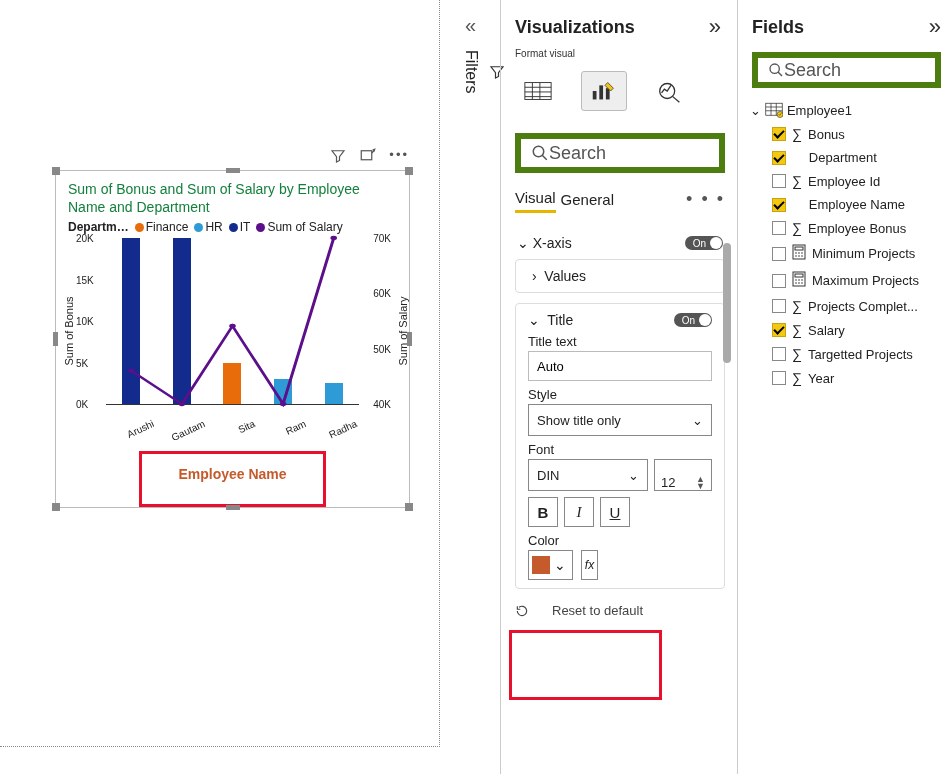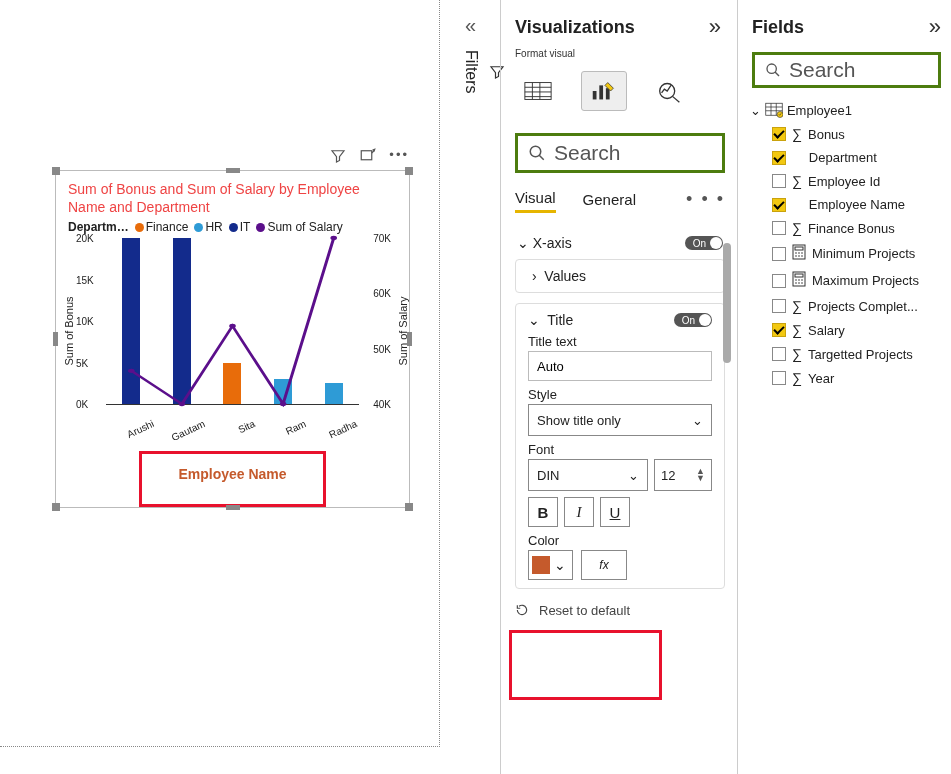--- a/index.html
+++ b/index.html
@@ -41,21 +41,21 @@
   .handle.ml { top:calc(50% - 7px); left:-3px; width:5px; height:14px; }
   .handle.mr { top:calc(50% - 7px); right:-3px; width:5px; height:14px; }
 
   .visual-toolbar {
     position:absolute; top:-24px; right:0;
     display:flex; gap:12px;
     color:#555;
   }
   .visual-toolbar svg { width:18px; height:18px; }
 
-  .chart-title { font-size:14px; color:#ef4444; padding:10px 12px 2px 12px; line-height:1.25; }
+  .chart-title { font-size:14px; color:#15803d; padding:10px 12px 2px 12px; line-height:1.25; }
   .legend { font-size:12px; padding:2px 12px 4px 12px; display:flex; flex-wrap:wrap; align-items:center; gap:6px; }
   .legend .lbl { font-weight:bold; }
   .legend .swatch { display:inline-block; width:9px; height:9px; border-radius:50%; margin-right:2px; vertical-align:middle; }
   .plot {
     position: relative;
     margin: 0 12px;
     height: 185px;
   }
   .y-left-label { position:absolute; left:-34px; top:50%; transform:translateY(-50%) rotate(-90deg); font-size:11px; }
   .y-right-label { position:absolute; right:-40px; top:50%; transform:translateY(-50%) rotate(-90deg); font-size:11px; }
@@ -107,24 +107,24 @@
   .mode-icons .mi { width:46px; height:40px; display:flex; align-items:center; justify-content:center; }
   .mode-icons .mi.active { background:#eee; border:1px solid #bbb; border-radius:3px; }
   .mode-icons svg { width:30px; height:26px; }
 
   .viz-scroll { position:absolute; top:125px; bottom:0; left:0; right:0; padding:8px 10px 10px 14px; overflow:hidden; }
   .scrollbar { position:absolute; top:243px; right:4px; width:8px; height:370px; }
   .scrollbar .thumb { position:absolute; top:0; width:8px; height:120px; background:#aaa; border-radius:4px; }
 
   .search-box {
     display:flex; align-items:center;
-    border:3px solid #4d7c0f; height:40px; padding:0 10px;
-    font-size:21px; color:#555; gap:8px; margin-bottom:12px;
-  }
-  .tabs { display:flex; gap:27px; font-size:15px; align-items:center; margin-bottom:14px;}
+    border:6px solid #4d7c0f; height:40px; padding:0 10px;
+    font-size:18px; color:#555; gap:0; margin-bottom:12px;
+  }
+  .tabs { display:flex; gap:5px; font-size:15px; align-items:center; margin-bottom:14px;}
   .tabs .tab { padding:4px 0; }
   .tabs .tab.active { border-bottom:3px solid #E6B500; }
   .tabs .more { margin-left:auto; font-size:18px; letter-spacing:2px; color:#555; }
 
   .group-row {
     display:flex; justify-content:space-between; align-items:center;
     padding:8px 2px; font-size:14px;
   }
   .group-row .label { display:flex; align-items:center; gap:4px; }
   .toggle {
@@ -137,29 +137,29 @@
     border:1px solid #ddd; border-radius:4px;
     padding:8px 12px; margin-bottom:10px; font-size:14px;
   }
   .subgroup .head { display:flex; justify-content:space-between; align-items:center; margin-bottom:0; }
   .subgroup.open .head { margin-bottom:6px;text-align:center; }
   .field-label { font-size:13px; margin:6px 0 2px; }
   .textinput { border:1px solid #bbb; height:30px; padding:0 8px; font-size:13px; width:100%; }
   .selectbox { border:1px solid #888; height:32px; padding:0 8px; font-size:13px; display:flex; align-items:center; justify-content:space-between; width:100%; }
   .font-row { display:flex; gap:6px; }
   .font-row .selectbox { flex:1; }
-  .num-stepper { border:1px solid #888; width:58px; height:32px; display:flex; align-items:center; padding:0 6px; justify-content:space-between; font-size:13px; }
+  .num-stepper { border:1px solid #888; width:58px; height:32px; display:flex; align-items:flex-end; padding:0 6px; justify-content:space-between; font-size:13px; }
   .num-stepper .arrows { display:flex; flex-direction:column; line-height:7px; font-size:9px; color:#555;}
   .biugroup { display:flex; gap:6px; margin-top:6px;}
   .biubtn { width:30px; height:30px; border:1px solid #888; display:flex; align-items:center; justify-content:center; font-size:15px; }
   .color-row { display:flex; gap:8px; align-items:center; }
   .color-swatch { width:45px; height:30px; border:1px solid #888; display:flex; align-items:center; padding:3px; gap:4px; }
   .color-swatch .sw { width:18px; height:18px; background:#C55A2C; }
-  .fx-btn { width:46px; height:30px; border:1px solid #888; display:flex; align-items:center; justify-content:center; font-style:italic; font-size:12px;}
-  .reset-row { display:flex; align-items:flex-start; gap:10px; font-size:13px; color:#444; margin-top:14px;}
+  .fx-btn { width:17px; height:30px; border:1px solid #888; display:flex; align-items:center; justify-content:center; font-style:italic; font-size:12px;}
+  .reset-row { display:flex; align-items:flex-end; gap:23px; font-size:13px; color:#444; margin-top:14px;}
   .reset-row svg { width:14px; height:14px; }
 
   .color-red-box { position:absolute; left:509px; top:630px; width:153px; height:70px; }
 
   .fields-pane {
     position:absolute; left:737px; top:0; width:214px; height:774px;
     border-left:1px solid #ccc;
   }
   .fields-pane .pane-header { padding:14px 10px 8px 14px; }
   .fields-pane .search-box { margin:4px 10px 10px 14px; height:36px; }
@@ -450,21 +450,21 @@
         <span>Employee Id</span>
       </div>
       <div class="field-row">
         <span class="cb checked"></span>
         <span>&nbsp;&nbsp;&nbsp;</span>
         <span>Employee Name</span>
       </div>
       <div class="field-row">
         <span class="cb"></span>
         <span class="sigma">∑</span>
-        <span>Finance Bonus</span>
+        <span>Employee Bonus</span>
       </div>
       <div class="field-row">
         <span class="cb"></span>
         <span><svg width="14" height="16" viewBox="0 0 14 16">
             <rect x="1" y="1" width="12" height="14" fill="none" stroke="#333"></rect>
             <rect x="3" y="3" width="8" height="3" fill="none" stroke="#333"></rect>
             <circle cx="4" cy="9" r="0.8" fill="#333"></circle>
             <circle cx="7" cy="9" r="0.8" fill="#333"></circle>
             <circle cx="10" cy="9" r="0.8" fill="#333"></circle>
             <circle cx="4" cy="12" r="0.8" fill="#333"></circle>

